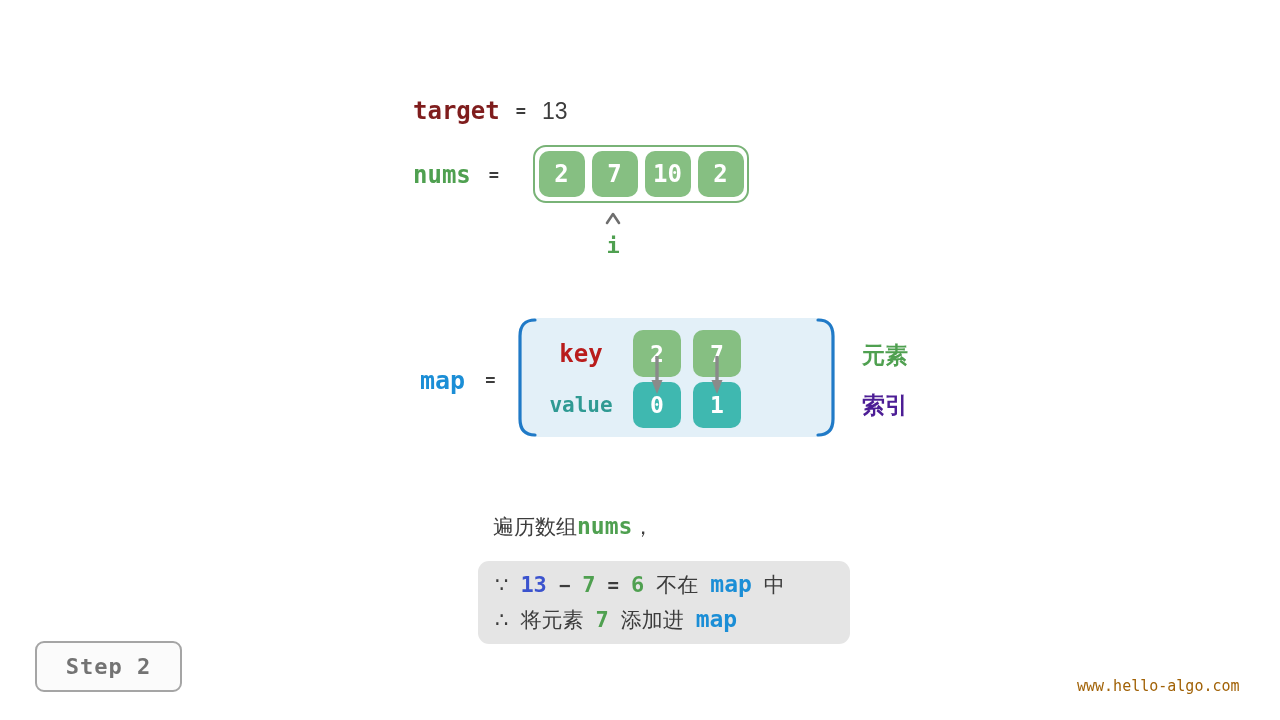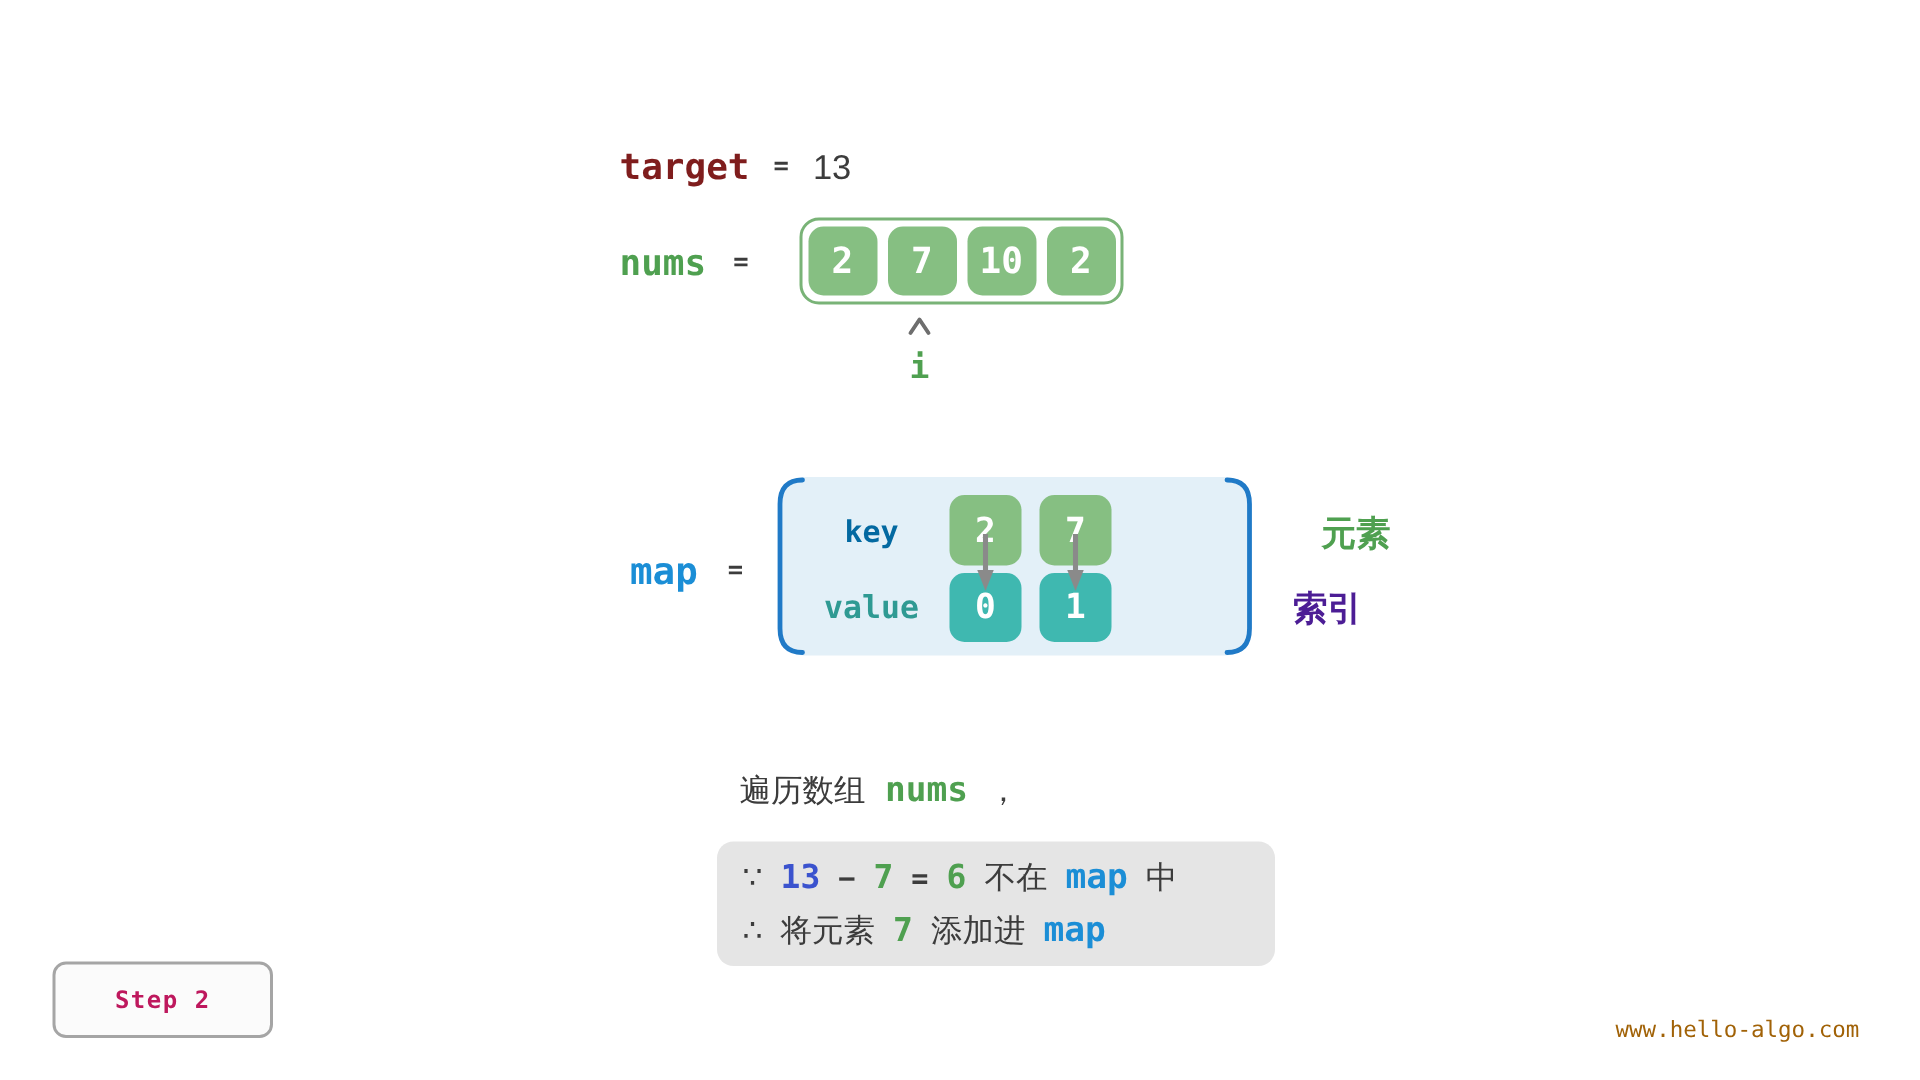--- a/index.html
+++ b/index.html
@@ -37,40 +37,40 @@
   .pointer-i { font-size:22px; color:#4FA050; margin-top:4px; }
 
   
   .map-label { left:420px; top:366px; gap:20px; height:28px; }
   .kw-map { font-size:25px; color:#1B8ED6; }
   .map-box {
     left:520px; top:318px; width:313px; height:119px;
     background:#E3F0F8; border-radius:16px;
   }
   .map-lbl-cell { position:absolute; left:16px; width:90px; display:flex; align-items:center; justify-content:center; }
-  .map-key-lbl   { top:12px; height:47px; font-size:20px; color:#0369a1; }
+  .map-key-lbl   { top:12px; height:47px; font-size:24px; color:#b91c1c; }
   .map-value-lbl { top:64px; height:46px; font-size:21px; color:#2F9A93; }
   .kv-row { position:absolute; left:113px; display:flex; gap:12px; }
   .keys-row { top:12px; }
   .values-row { top:64px; }
   .kbox, .vbox {
     width:48px; border-radius:10px; color:#ffffff; font-size:23px;
     display:flex; align-items:center; justify-content:center;
   }
   .kbox { height:47px; background:#86BF82; }
   .vbox { height:46px; background:#3FB8B0; }
   .map-arrow { position:absolute; top:38px; z-index:2; }
   .bracket { position:absolute; top:0; }
 
   .side-label { font-size:23px; font-weight:bold; }
-  .el-label { left:862px; top:340px; color:#4FA050;margin-left:19px; }
+  .el-label { left:862px; top:340px; color:#4FA050; }
   .ix-label { left:862px; top:390px; color:#4c1d95; }
 
   
-  .caption { left:493px; top:513px; gap:13px; align-items:baseline; }
+  .caption { left:493px; top:513px; align-items:baseline; }
   .cjk { font-size:21px; color:#3C3C3C; }
   .code-green { font-size:23px; color:#4FA050; }
   .code-blue { font-size:23px; color:#1B8ED6; }
   .num-blue { font-size:22px; color:#3B53CE; }
   .num-green { font-size:22px; color:#4FA050; }
   .op { font-size:19px; color:#3C3C3C; }
 
   
   .note-box {
     left:478px; top:561px; width:372px; height:83px;
@@ -78,21 +78,21 @@
   }
   .note-line { display:flex; align-items:baseline; gap:12px; height:31px; }
   .note-line + .note-line { margin-top:4px; }
 
   
   .step-box {
     left:35px; top:641px; width:147px; height:51px;
     border:2px solid #A5A5A5; border-radius:9px; background:#FBFBFB;
     display:flex; align-items:center; justify-content:center;
   }
-  .step-text { font-size:16px; color:#be185d; letter-spacing:1px; }
+  .step-text { font-size:22px; color:#737373; letter-spacing:1px; }
 
   
   .watermark {
     left:1077px; top:677px; font-family:"DejaVu Sans Mono", monospace;
     font-size:15px; color:#a16207;
   }
 </style>
 </head>
 <body>
 

